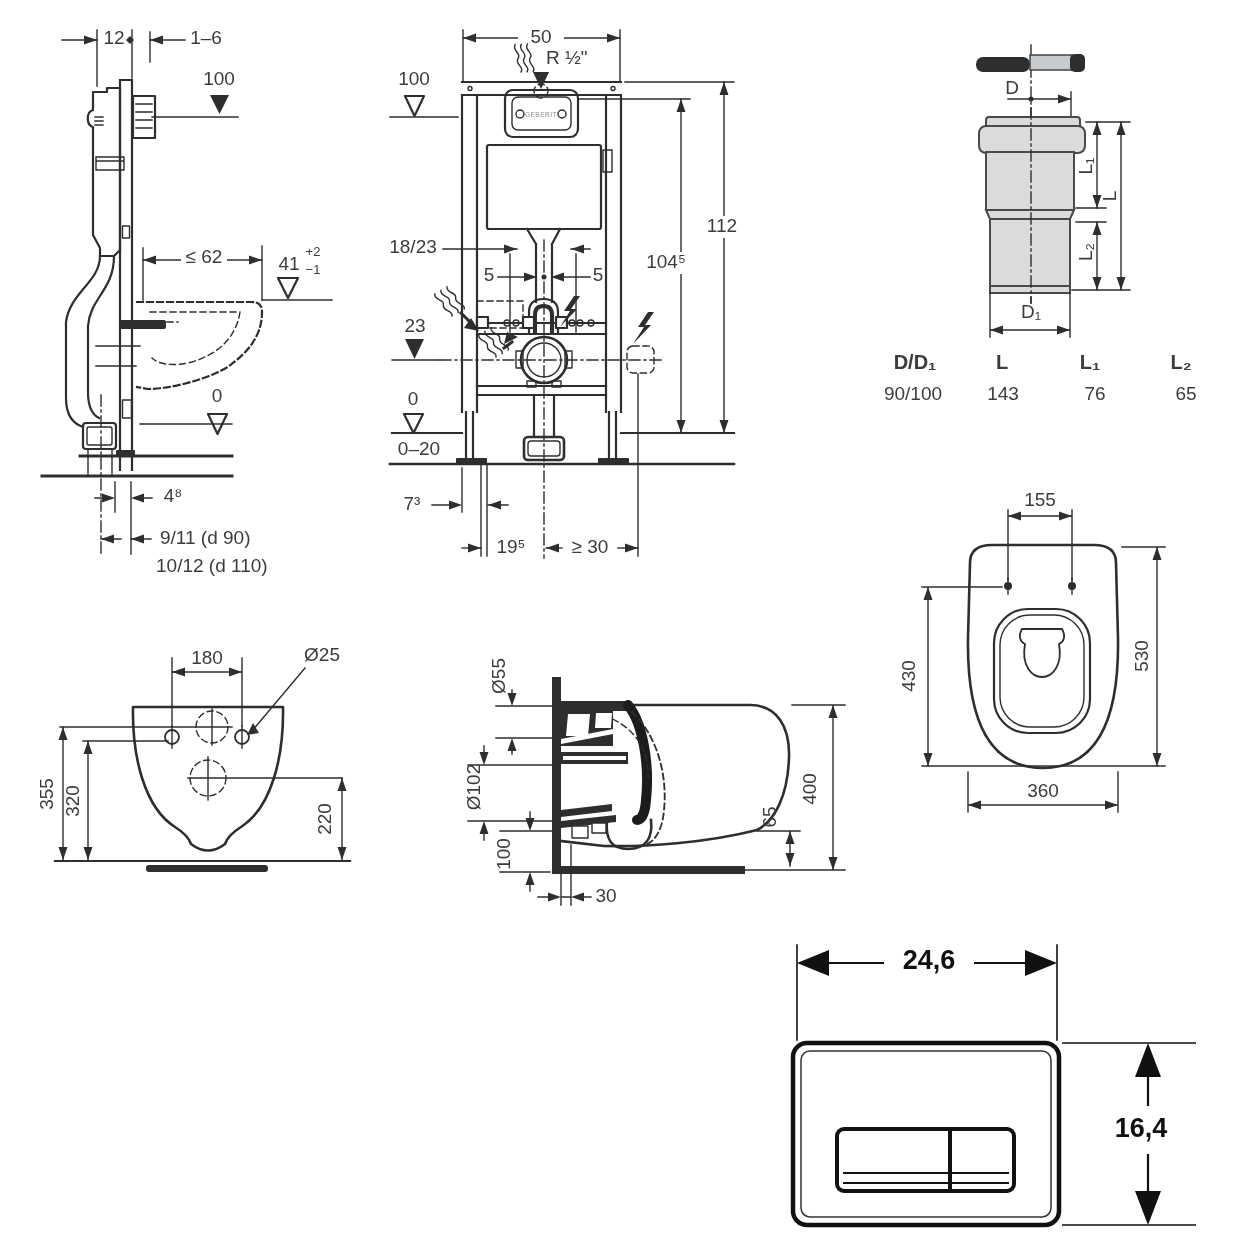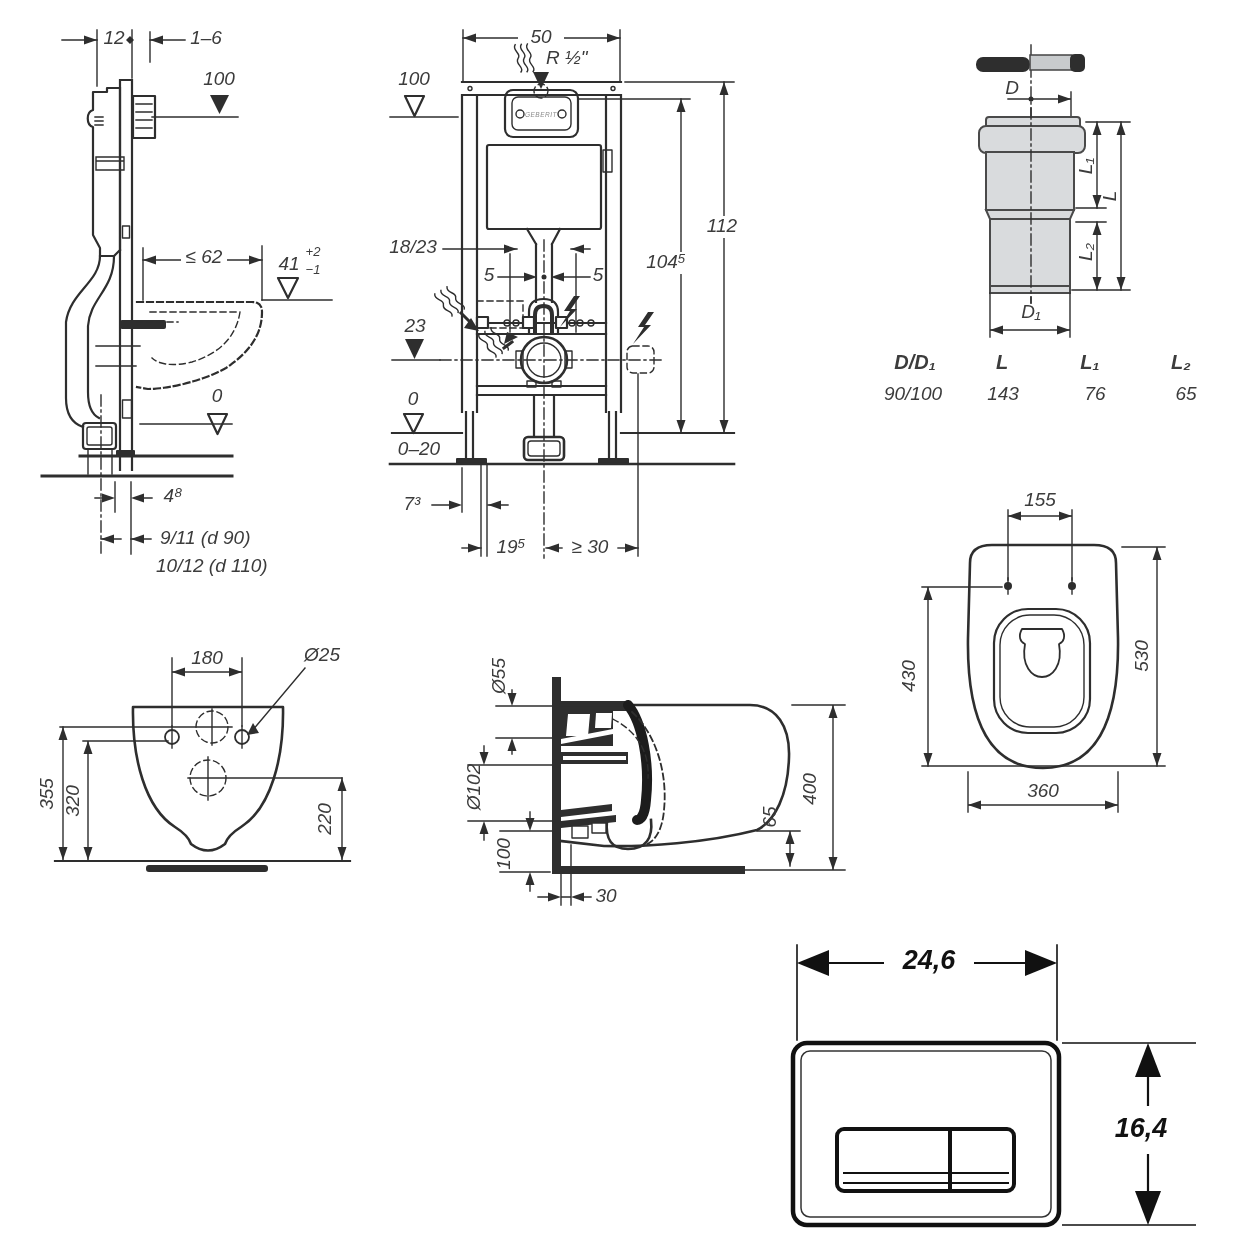--- a/index.html
+++ b/index.html
@@ -1,21 +1,21 @@
 <!DOCTYPE html>
 <html style="--background: #ffffff; --line-color: #2e2e2e; --text-color: #3c3c3c; --pipe-fill: #d9dbdd; --plate-color: #111111;"><head>
 <meta charset="utf-8">
 <style>
   :root{
     --background:#ffffff; --line-color:#2e2e2e; --text-color:#3c3c3c;
     --pipe-fill:#d9dbdd; --plate-color:#111111;
   }
   html,body{margin:0;padding:0;background:#fff;}
   .canvas{position:relative;width:1252px;height:1252px;background:var(--background);
-          font-family:"Liberation Sans",sans-serif;overflow:hidden;font-style:italic;}
+          font-family:"Liberation Sans",sans-serif;overflow:hidden;}
   svg{position:absolute;overflow:visible;}
   
   .s {fill:none;stroke:var(--line-color);stroke-width:2.2;stroke-linecap:square;stroke-linejoin:round;}
   .s1{stroke-width:1.4;}
   .s2{stroke-width:2.6;}
   .s3{stroke-width:3;}
   .f {fill:var(--line-color);stroke:none;}
   .w {fill:#ffffff;}
   .dash{stroke-dasharray:6,4;}
   .dd  {stroke-dasharray:11,4,2,4;}

